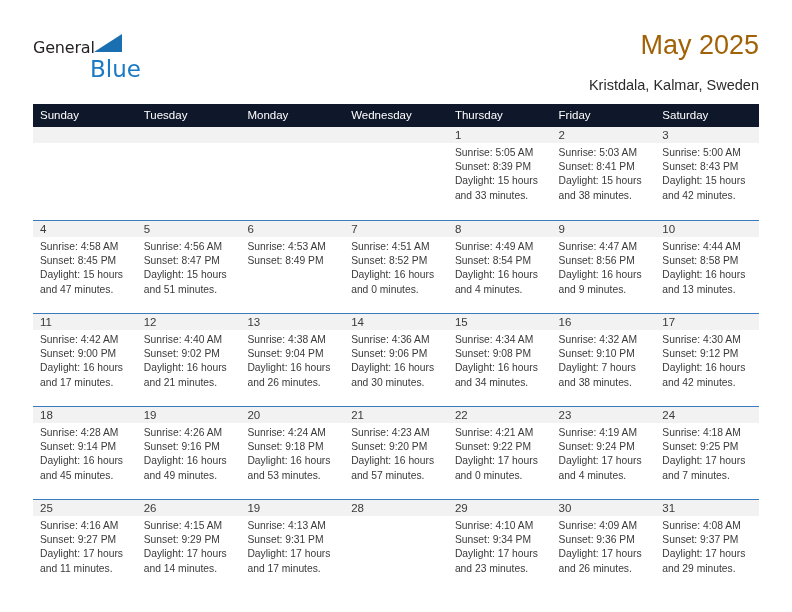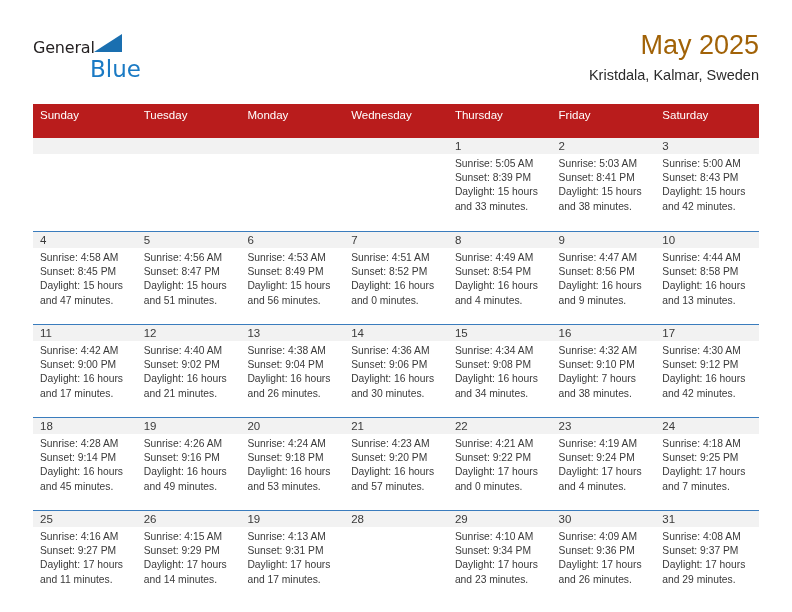--- a/index.html
+++ b/index.html
@@ -71,35 +71,35 @@
   .cal-title {
     font-size: 27px;
     color: #a16207;
     line-height: 34px;
     white-space: nowrap;
   }
   .cal-subtitle {
     font-size: 14.5px;
     color: #2b2b2b;
     line-height: 22px;
-    margin-top: 2px;
+    margin-top: 12px;
     white-space: nowrap;
   }
 
   
   .calendar {
     position: absolute;
     left: 33px;
     top: 104px;
     width: 726px;
   }
   .weekdays {
     display: flex;
-    background: #b91c1c;
-    height: 34px;
+    background: #0f172a;
+    height: 23px;
   }
   .weekday {
     flex: 1 1 0;
     color: #ffffff;
     font-size: 11.5px;
     line-height: 22px;
     padding-left: 7px;
     box-sizing: border-box;
     white-space: nowrap;
   }
@@ -234,21 +234,20 @@
               <div>Sunrise: 4:56 AM</div>
               <div>Sunset: 8:47 PM</div>
               <div class="daylight">Daylight: 15 hours and 51 minutes.</div>
             </div>
           </div>
           <div class="daycell">
             <div class="daynum">6</div>
             <div class="dayinfo">
               <div>Sunrise: 4:53 AM</div>
               <div>Sunset: 8:49 PM</div>
-              <div class="daylight">Daylight: 15 hours and 56 minutes.</div>
             </div>
           </div>
           <div class="daycell">
             <div class="daynum">7</div>
             <div class="dayinfo">
               <div>Sunrise: 4:51 AM</div>
               <div>Sunset: 8:52 PM</div>
               <div class="daylight">Daylight: 16 hours and 0 minutes.</div>
             </div>
           </div>

